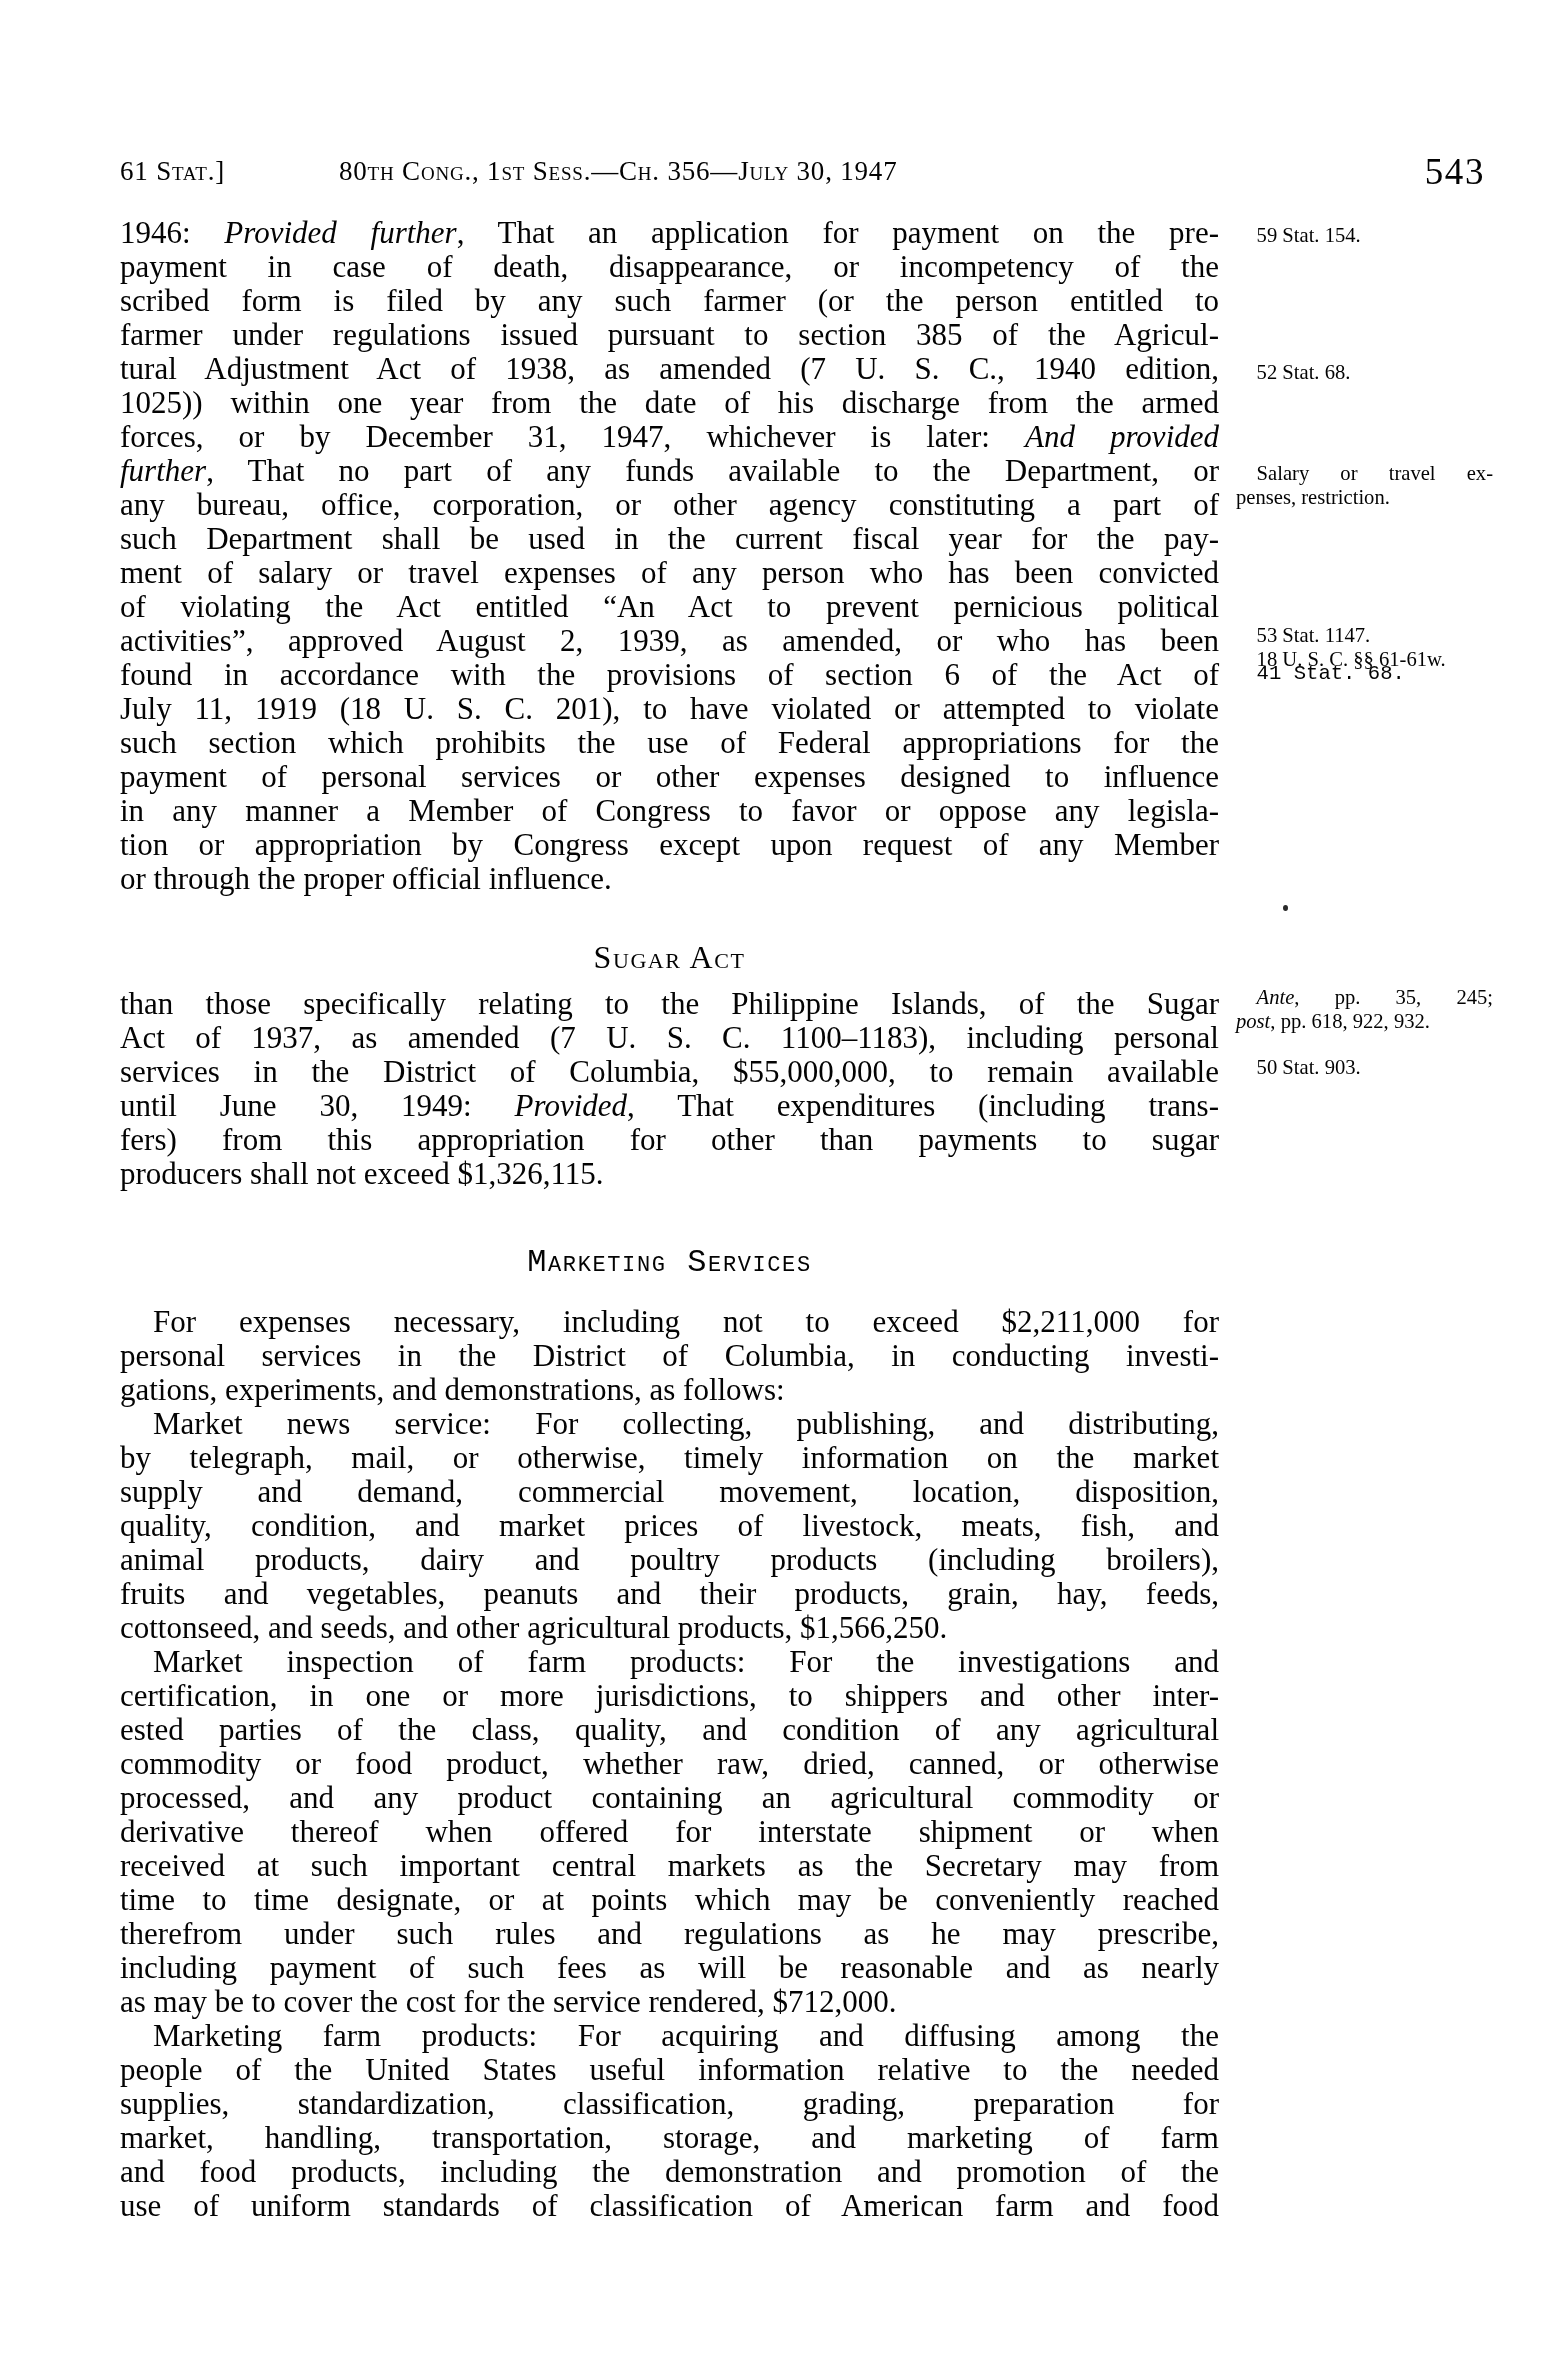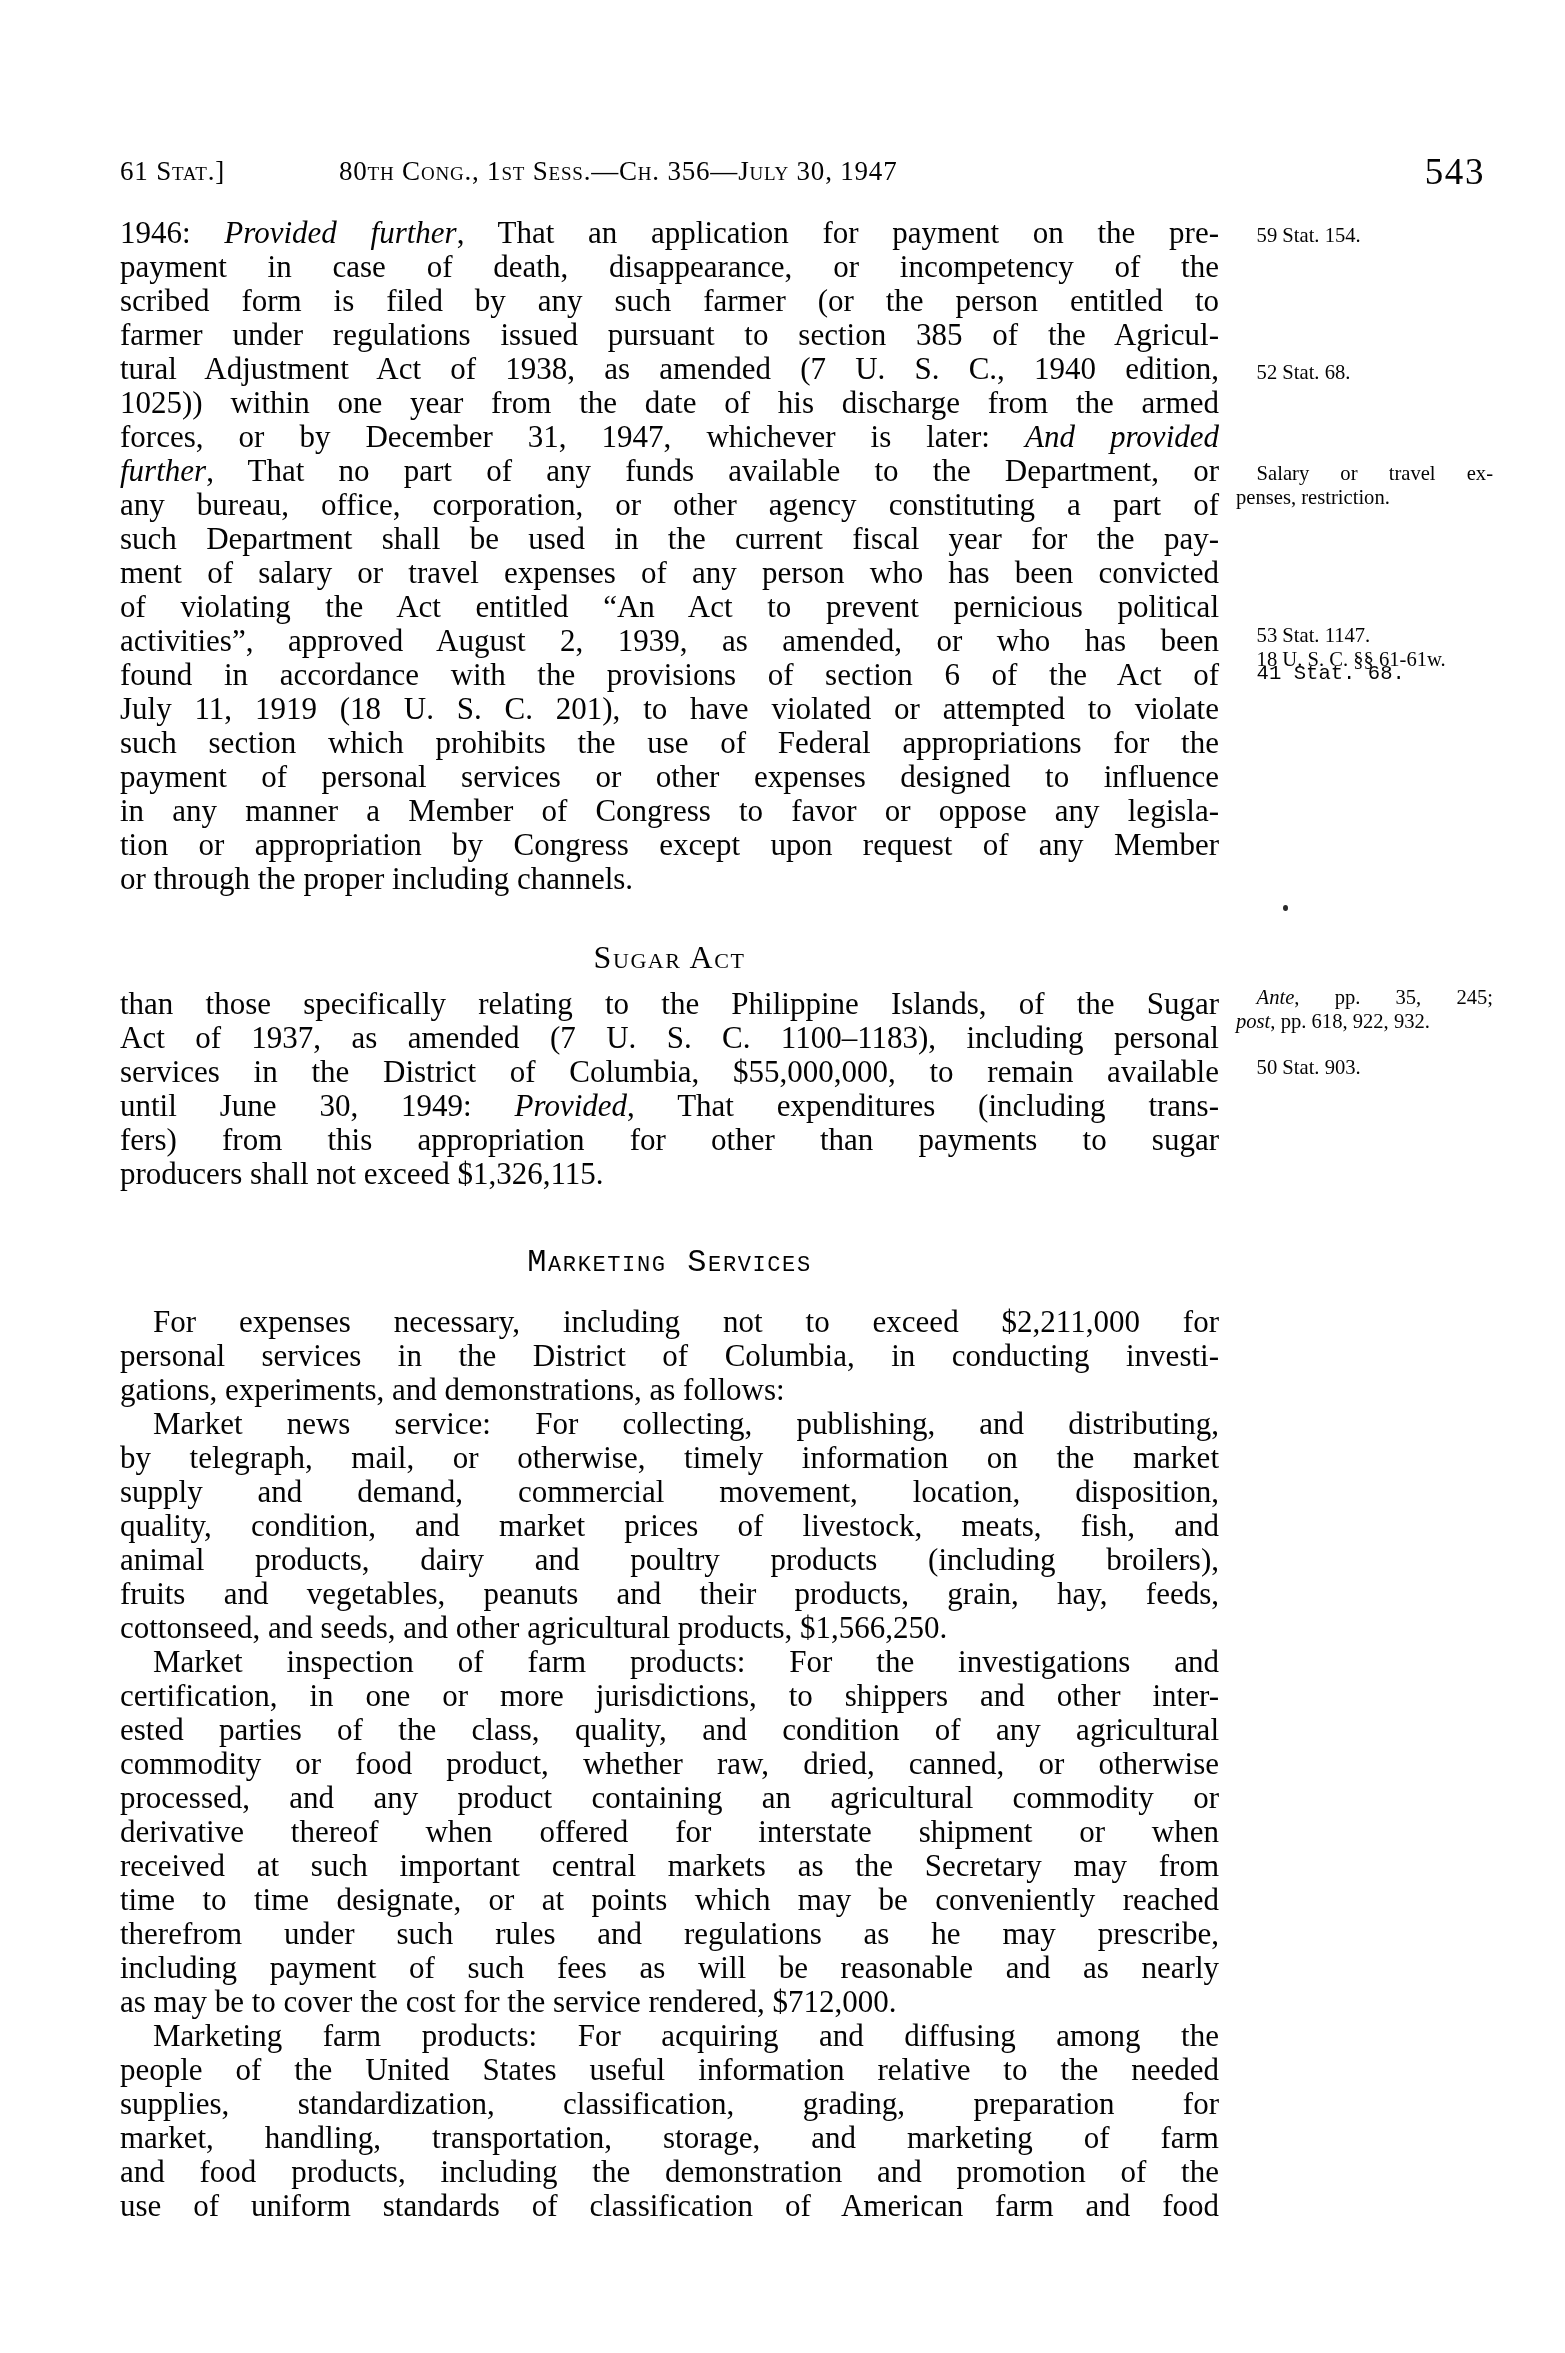--- a/index.html
+++ b/index.html
@@ -66,21 +66,21 @@
         <div class="line jst">such Department shall be used in the current fiscal year for the pay-</div>
         <div class="line jst">ment of salary or travel expenses of any person who has been convicted</div>
         <div class="line jst">of violating the Act entitled “An Act to prevent pernicious political</div>
         <div class="line jst">activities”, approved August 2, 1939, as amended, or who has been</div>
         <div class="line jst">found in accordance with the provisions of section 6 of the Act of</div>
         <div class="line jst">July 11, 1919 (18 U. S. C. 201), to have violated or attempted to violate</div>
         <div class="line jst">such section which prohibits the use of Federal appropriations for the</div>
         <div class="line jst">payment of personal services or other expenses designed to influence</div>
         <div class="line jst">in any manner a Member of Congress to favor or oppose any legisla-</div>
         <div class="line jst">tion or appropriation by Congress except upon request of any Member</div>
-        <div class="line">or through the proper including channels.</div>
+        <div class="line">or through the proper official influence.</div>
       </div>
       <div class="heading b1">Sugar Act</div>
       <div class="para b2">
         <div class="line jst">than those specifically relating to the Philippine Islands, of the Sugar</div>
         <div class="line jst">Act of 1937, as amended (7 U. S. C. 1100–1183), including personal</div>
         <div class="line jst">services in the District of Columbia, $55,000,000, to remain available</div>
         <div class="line jst">until June 30, 1949: <i>Provided</i>, That expenditures (including trans-</div>
         <div class="line jst">fers) from this appropriation for other than payments to sugar</div>
         <div class="line">producers shall not exceed $1,326,115.</div>
       </div>

